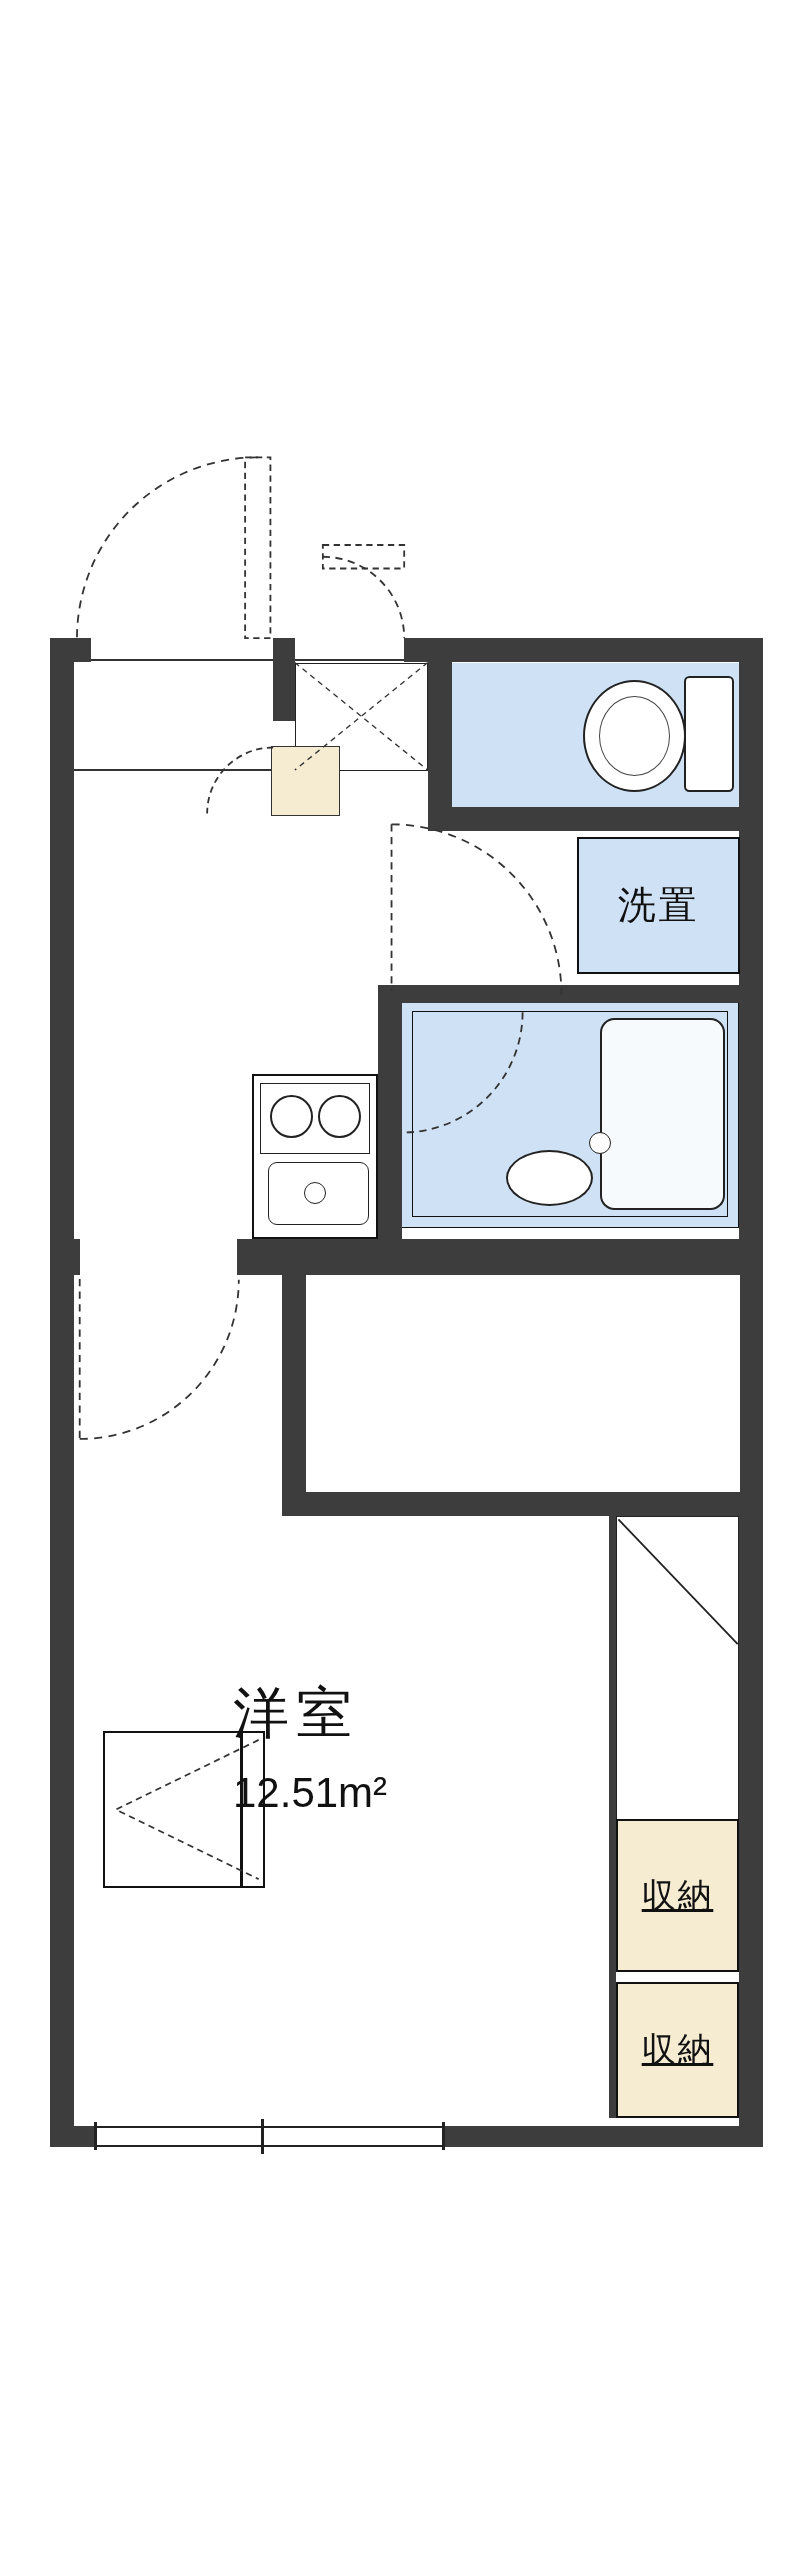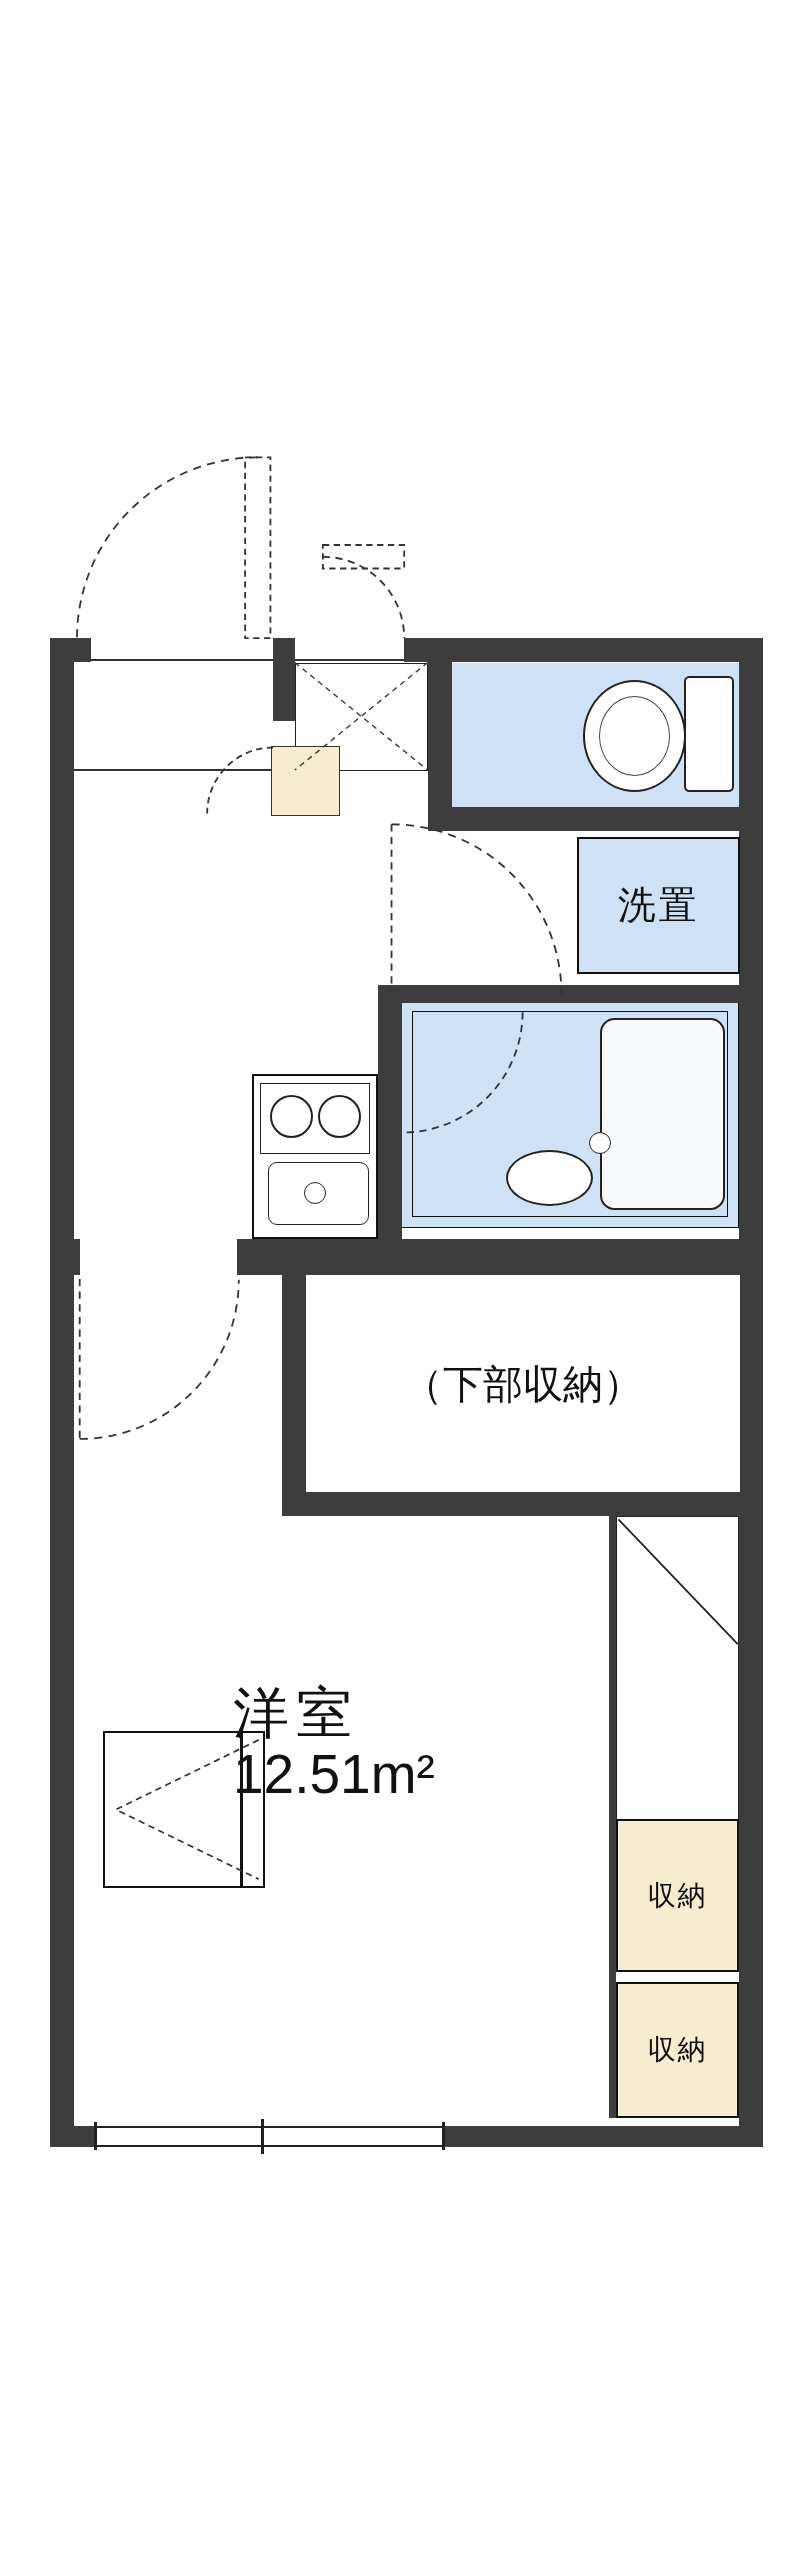--- a/index.html
+++ b/index.html
@@ -16,24 +16,24 @@
   .abs{position:absolute;}
   .wall{position:absolute;background:var(--wall);}
   .floor{position:absolute;background:var(--water);}
   .thinline{position:absolute;background:#333;}
   .box{position:absolute;background:#fff;border:1.8px solid #222;}
   .cbox{position:absolute;background:var(--storage);border:1.8px solid #333;}
   .labelbox{display:flex;align-items:center;justify-content:center;}
   .overlay{position:absolute;left:0;top:0;pointer-events:none;}
   .roomtext{position:absolute;color:var(--text);}
   .t-name{font-size:56px;letter-spacing:7.2px;line-height:69px;}
-  .t-num{font-size:55px;line-height:54px;}
+  .t-num{font-size:42px;line-height:54px;margin-top:19px;}
   .t-washer{font-size:38px;letter-spacing:2.7px;}
   .t-bed{font-size:40px;line-height:54px;text-align:center;}
-  .t-storage{font-size:28px;letter-spacing:1.8px;}
+  .t-storage{font-size:34px;letter-spacing:1.8px;text-decoration:underline;}
 </style>
 </head>
 <body>
 
 <div class="canvas">
 
   <div class="floor" style="left:451px;top:663px;width:288px;height:145px;"></div>
   <div class="abs" style="left:401px;top:1000px;width:338px;height:228px;background:var(--water);border:1.8px solid var(--line);"></div>
   <div class="abs" style="left:412px;top:1011px;width:316px;height:206px;border:1.8px solid var(--line);"></div>
 
@@ -73,21 +73,20 @@
   <div class="box" style="left:506px;top:1150px;width:87px;height:56px;border-width:2.3px;border-radius:50%;"></div>
 
   <div class="abs" style="left:252px;top:1074px;width:126px;height:165px;background:#fff;border:2.7px solid var(--line);"></div>
   <div class="box" style="left:260px;top:1083px;width:110px;height:71px;"></div>
   <div class="box" style="left:270px;top:1095px;width:43px;height:43px;border-width:2.3px;border-radius:50%;"></div>
   <div class="box" style="left:318px;top:1095px;width:43px;height:43px;border-width:2.3px;border-radius:50%;"></div>
   <div class="box" style="left:268px;top:1162px;width:101px;height:63px;border-radius:9px;"></div>
   <div class="box" style="left:304px;top:1182px;width:22px;height:22px;border-radius:50%;"></div>
 
   <div class="abs" style="left:306px;top:1275px;width:434px;height:217px;background:#fff;display:flex;flex-direction:column;align-items:center;justify-content:center;">
-    <span class="t-bed">（下部収納）</span>
   </div>
 
   <div class="box" style="left:616px;top:1516px;width:123px;height:304px;"></div>
   <div class="abs labelbox" style="left:616px;top:1819px;width:123px;height:153px;background:var(--storage);border:2.7px solid var(--line);">
     <span class="t-storage">収納</span>
   </div>
   <div class="abs labelbox" style="left:616px;top:1982px;width:123px;height:136px;background:var(--storage);border:2.7px solid var(--line);">
     <span class="t-storage">収納</span>
   </div>
 

